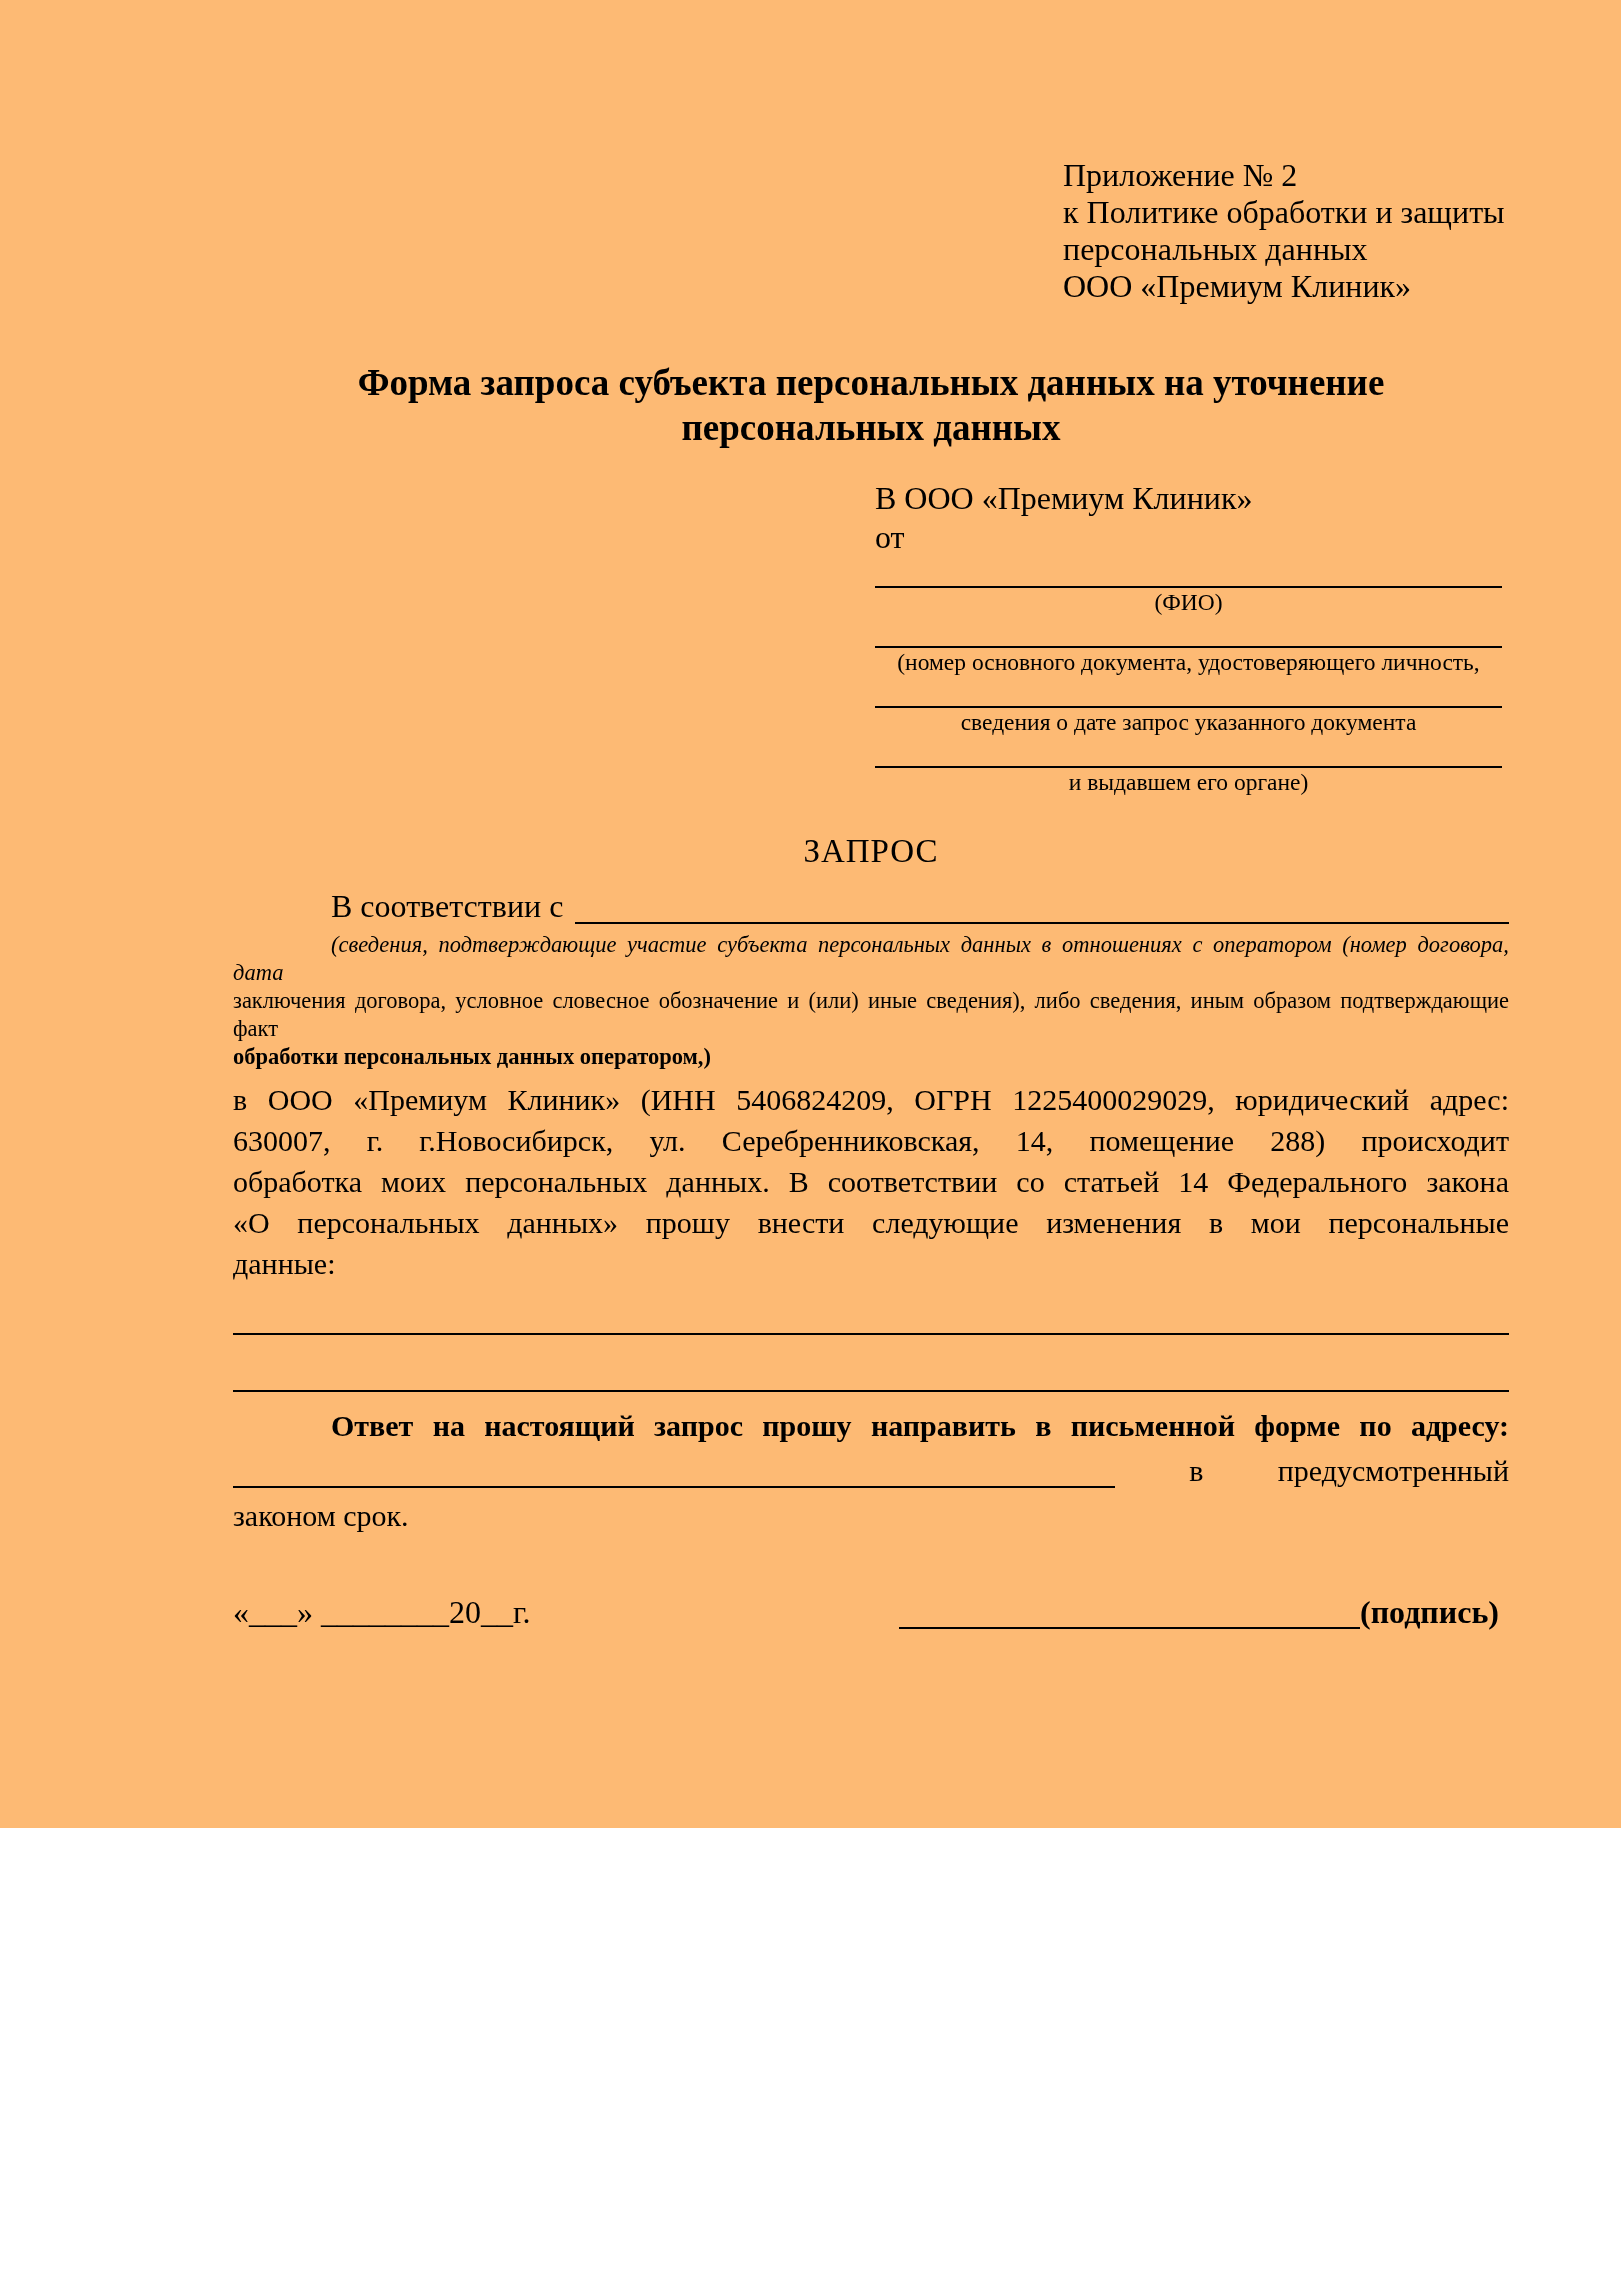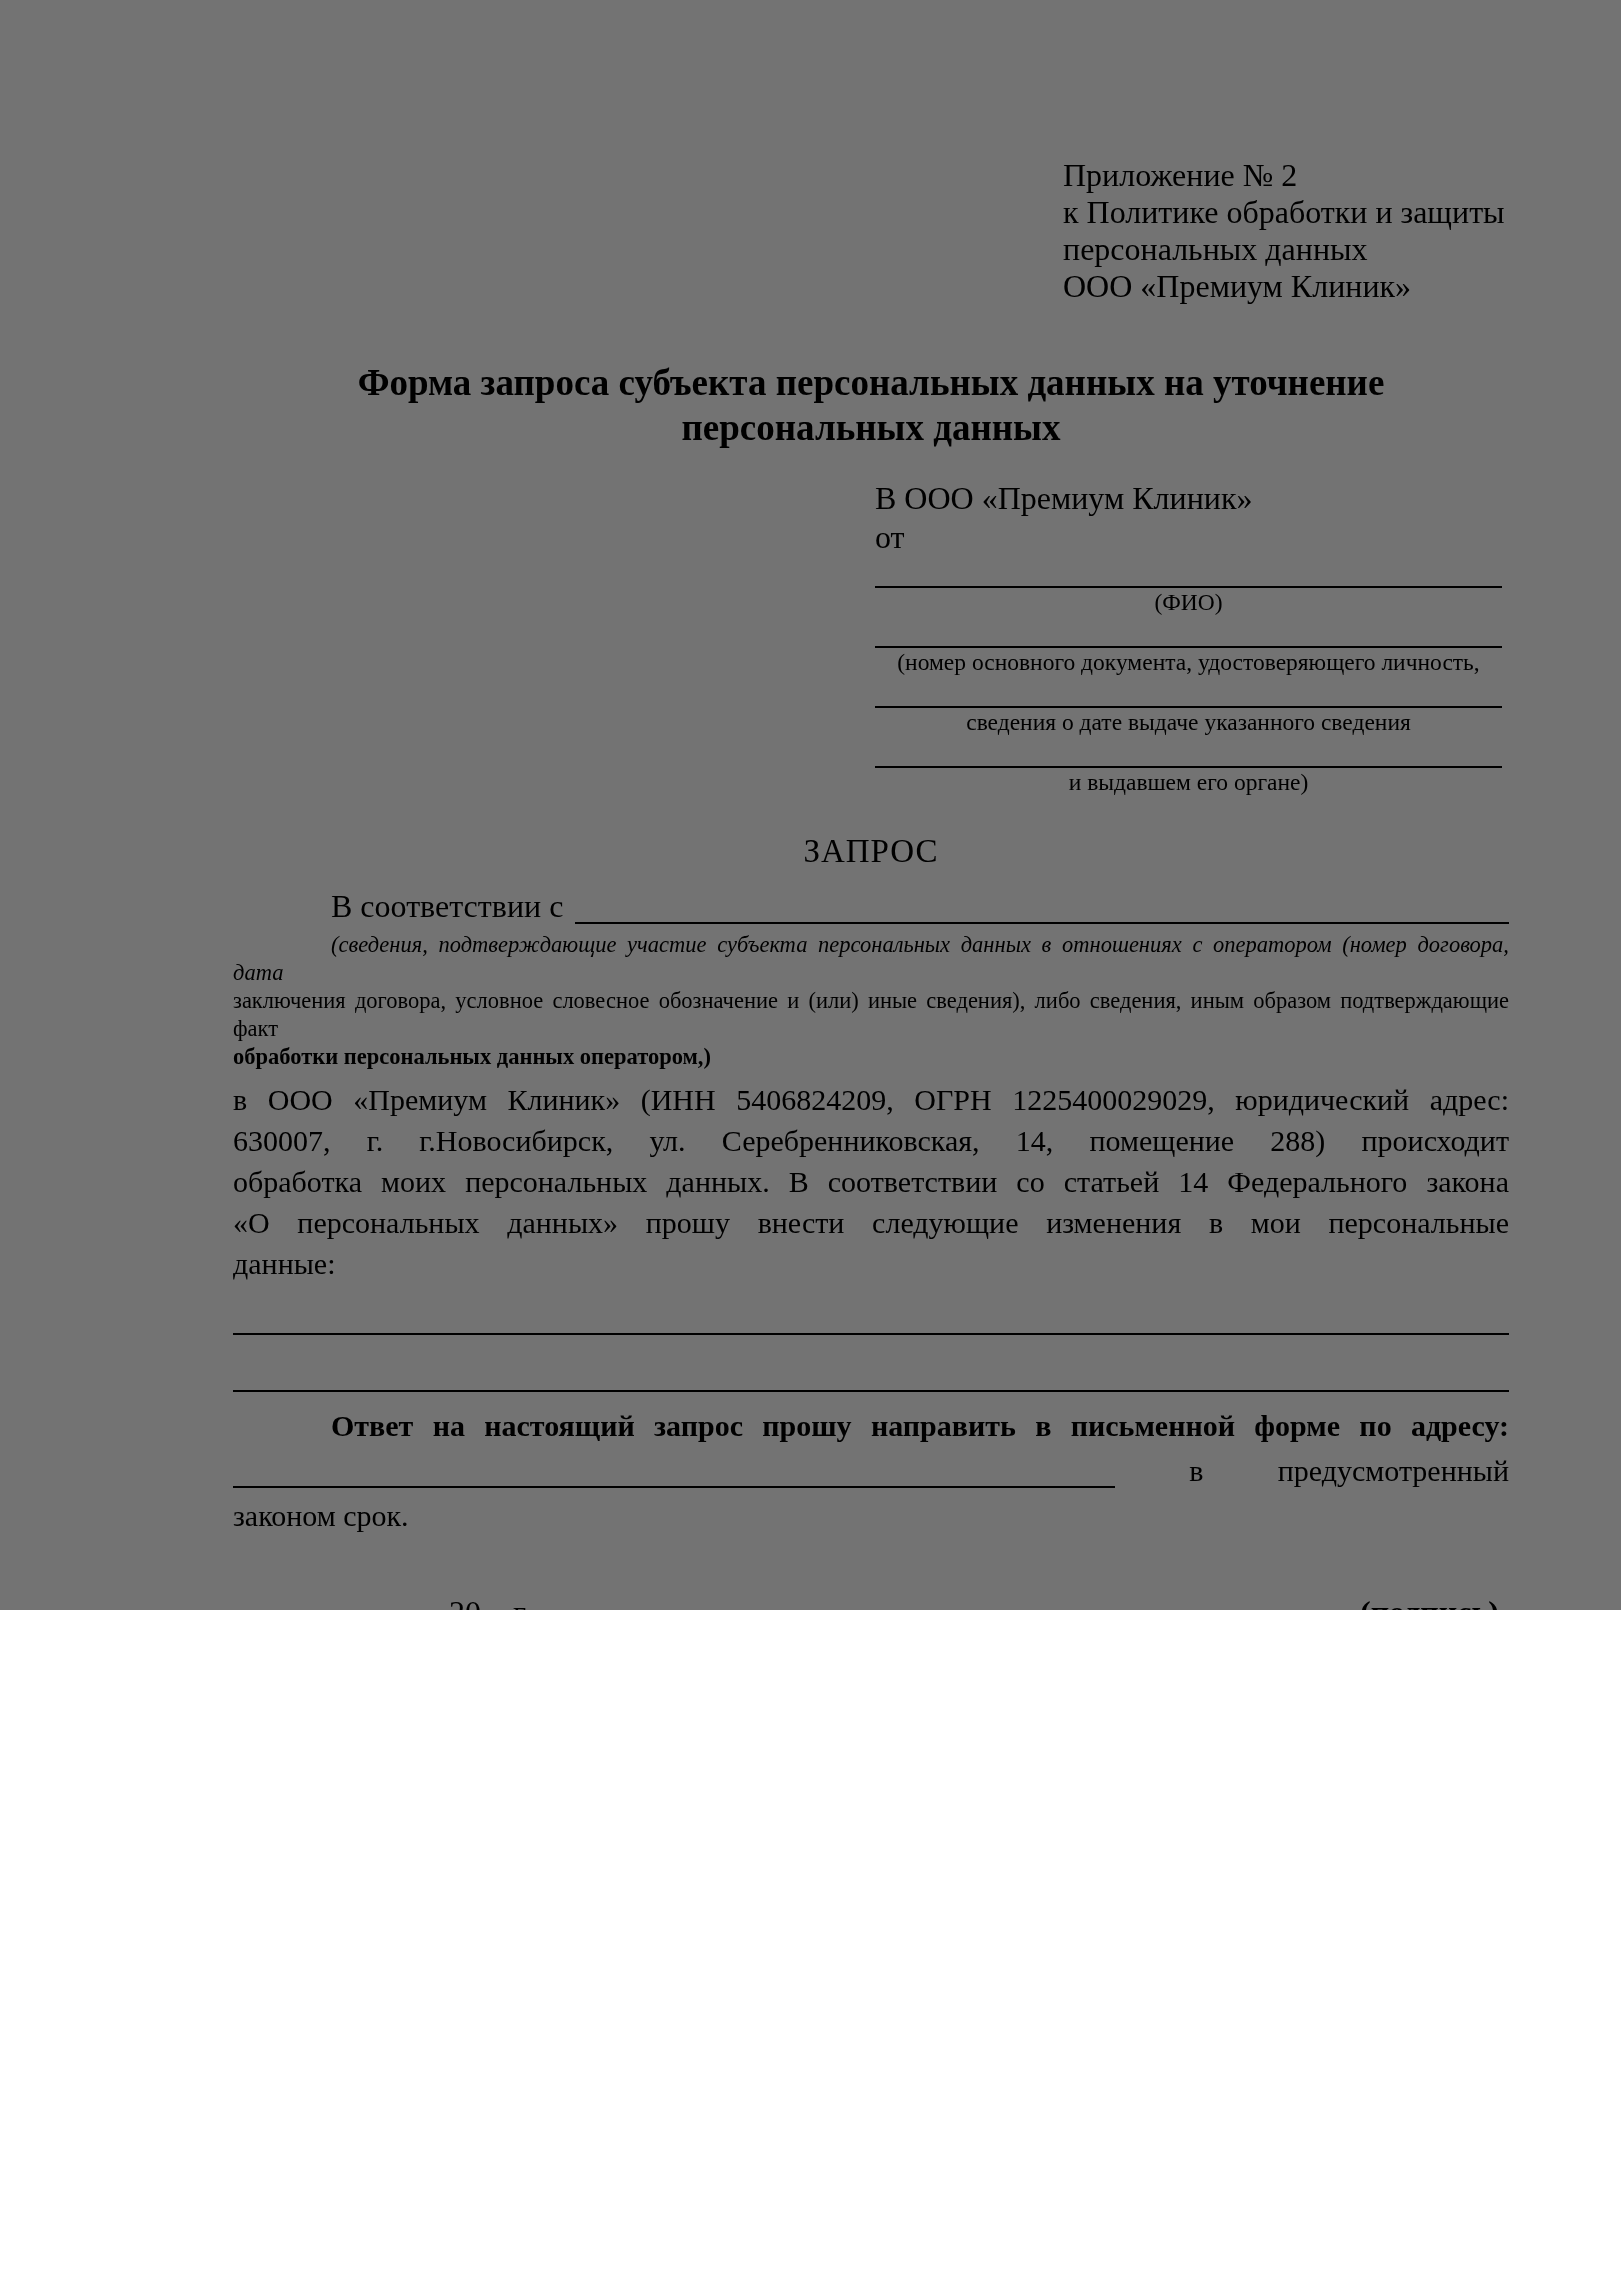--- a/index.html
+++ b/index.html
@@ -1,19 +1,19 @@
 <!DOCTYPE html>
 <html><head>
   <meta charset="utf-8">
   <style>
     html, body { margin: 0; padding: 0; background: #ffffff; }
     .page {
       width: 1621px;
-      height: 1610px;
-      background: #737373;
+      height: 1828px;
+      background: #fdba74;
       color: #000000;
       font-family: "Liberation Serif", "DejaVu Serif", serif;
       box-sizing: border-box;
       padding: 157px 112px 0 233px;
       overflow: hidden;
     }
 
     
     .appendix { margin-left: 830px; font-size: 32px; line-height: 37px; }
     .appendix div { white-space: nowrap; }
@@ -74,21 +74,21 @@
     <div>В ООО «Премиум Клиник»</div>
     <div>от</div>
 
     <div class="field-space"></div>
     <div class="field-caption">(ФИО)</div>
 
     <div class="field-space"></div>
     <div class="field-caption">(номер основного документа, удостоверяющего личность,</div>
 
     <div class="field-space"></div>
-    <div class="field-caption">сведения о дате выдаче указанного сведения</div>
+    <div class="field-caption">сведения о дате запрос указанного документа</div>
 
     <div class="field-space"></div>
     <div class="field-caption">и выдавшем его органе)</div>
   </div>
 
   <div class="zapros">ЗАПРОС</div>
 
   <div class="accordance">
     <span class="prefix">В соответствии с</span>
     <span class="fill"></span>

